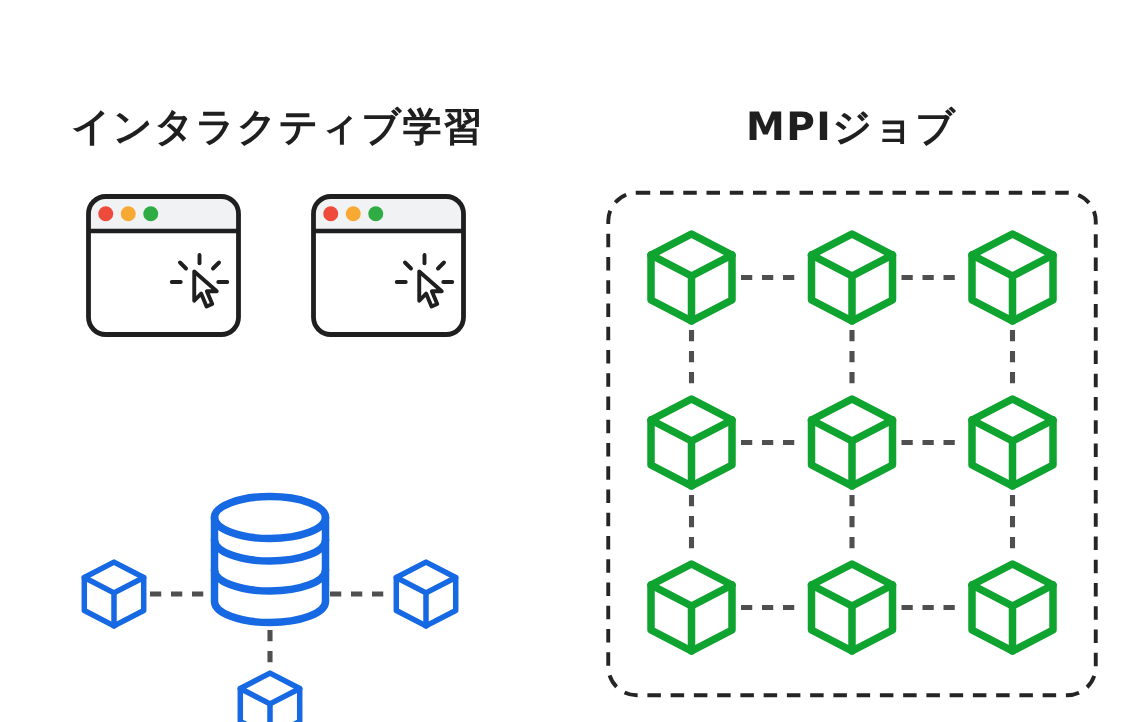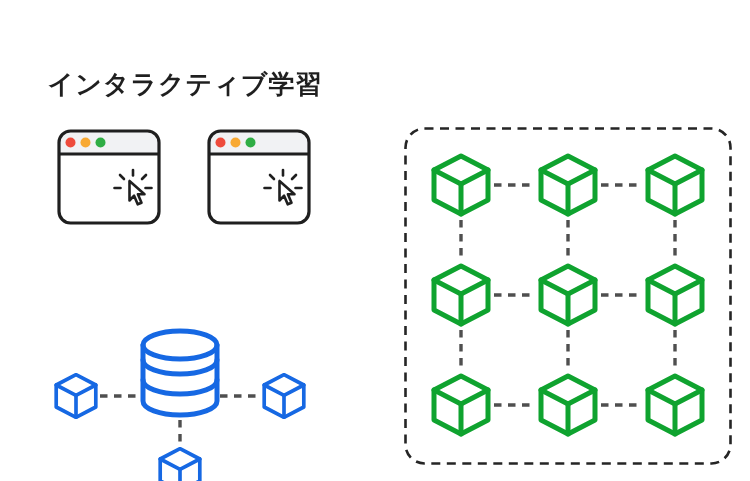--- a/index.html
+++ b/index.html
@@ -93,20 +93,21 @@
       <path class="db-stroke" d="M103 27 V83 A37 14 0 0 0 177 83 V27"></path>
       <path class="db-stroke" d="M103 42 A37 14 0 0 0 177 42"></path>
       <path class="db-stroke" d="M103 62 A37 14 0 0 0 177 62"></path>
     </g>
 
     <use href="#cube" class="cube-blue" x="14" y="53" width="44" height="50"></use>
     <use href="#cube" class="cube-blue" x="222" y="53" width="44" height="50"></use>
     <use href="#cube" class="cube-blue" x="118" y="127" width="44" height="50"></use>
   </svg>
 
+  <div class="diagram-title abs" style="left:405px;top:24px;width:325px;">MPIジョブ</div>
 
   <svg class="abs" style="left:402px;top:82px;" width="332" height="342" viewBox="0 0 332 342">
     <rect class="boundary" x="3.5" y="3.5" width="325" height="335" rx="19"></rect>
 
     <line class="dash-line" x1="92" y1="60" x2="133" y2="60"></line>
     <line class="dash-line" x1="199" y1="60" x2="240" y2="60"></line>
     <line class="dash-line" x1="92" y1="170" x2="133" y2="170"></line>
     <line class="dash-line" x1="199" y1="170" x2="240" y2="170"></line>
     <line class="dash-line" x1="92" y1="280" x2="133" y2="280"></line>
     <line class="dash-line" x1="199" y1="280" x2="240" y2="280"></line>

